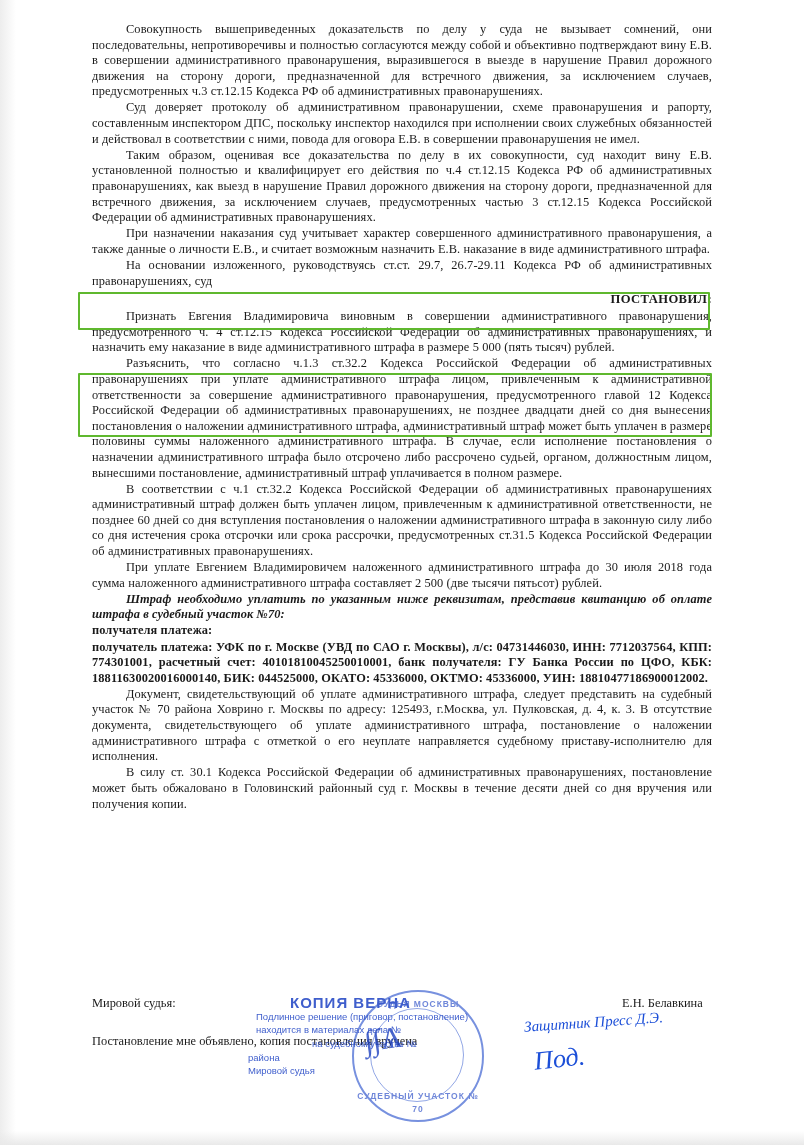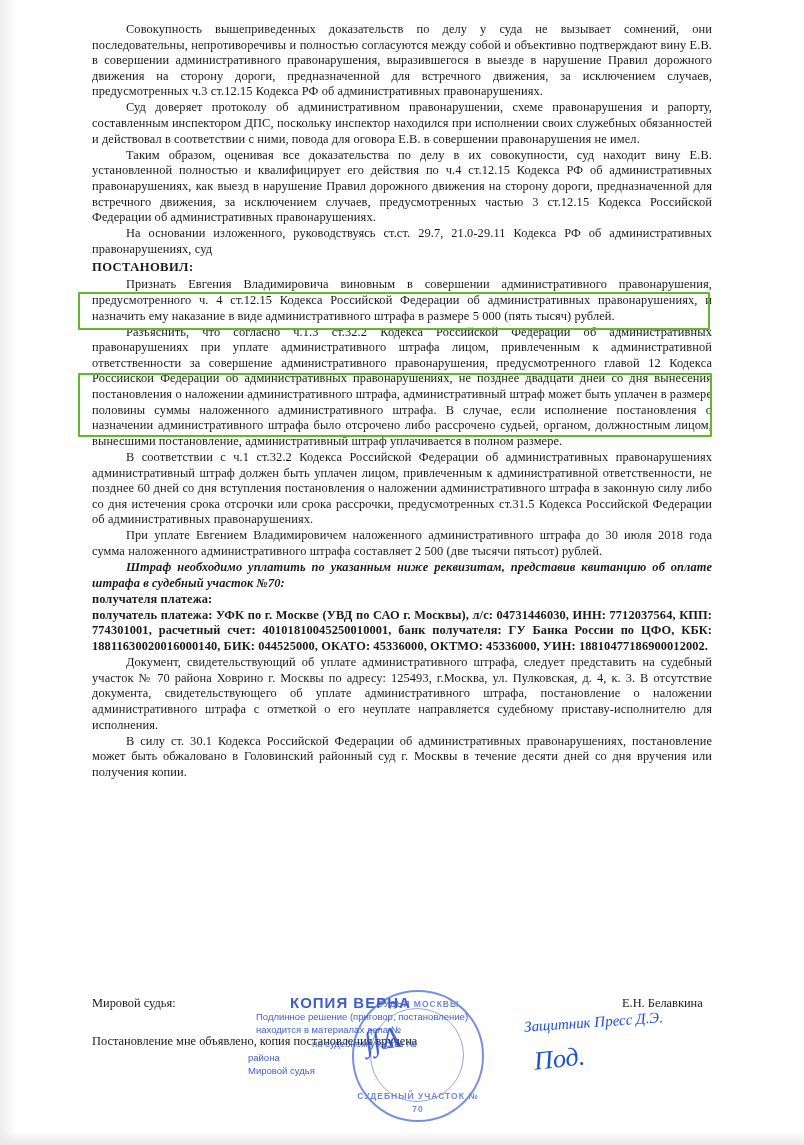--- a/index.html
+++ b/index.html
@@ -35,21 +35,21 @@
     font-size: 12.4px;
     line-height: 15.6px;
     text-indent: 34px;
     letter-spacing: 0.1px;
   }
   p.para.noindent {
     text-indent: 0;
     font-weight: bold;
   }
   .center-head {
-    text-align: left;
+    text-align: right;
     font-weight: bold;
     font-size: 12.6px;
     line-height: 16px;
     margin: 2px 0 2px 0;
     letter-spacing: 0.4px;
   }
   .italic-bold { font-weight: bold; font-style: italic; }
 
   
   .hl-box {
@@ -179,21 +179,22 @@
 
 <div class="page">
 
   <div class="scan-edge-left"></div>
 
   <div class="doc-body">
 
     <p class="para">Совокупность вышеприведенных доказательств по делу у суда не вызывает сомнений, они последовательны, непротиворечивы и полностью согласуются между собой и объективно подтверждают вину Е.В. в совершении административного правонарушения, выразившегося в выезде в нарушение Правил дорожного движения на сторону дороги, предназначенной для встречного движения, за исключением случаев, предусмотренных ч.3 ст.12.15 Кодекса РФ об административных правонарушениях.</p>
     <p class="para">Суд доверяет протоколу об административном правонарушении, схеме правонарушения и рапорту, составленным инспектором ДПС, поскольку инспектор находился при исполнении своих служебных обязанностей и действовал в соответствии с ними, повода для оговора Е.В. в совершении правонарушения не имел.</p>
     <p class="para">Таким образом, оценивая все доказательства по делу в их совокупности, суд находит вину Е.В. установленной полностью и квалифицирует его действия по ч.4 ст.12.15 Кодекса РФ об административных правонарушениях, как выезд в нарушение Правил дорожного движения на сторону дороги, предназначенной для встречного движения, за исключением случаев, предусмотренных частью 3 ст.12.15 Кодекса Российской Федерации об административных правонарушениях.</p>
-    <p class="para">На основании изложенного, руководствуясь ст.ст. 29.7, 21.0-29.11 Кодекса РФ об административных правонарушениях, суд</p>
+    <p class="para">При назначении наказания суд учитывает характер совершенного административного правонарушения, а также данные о личности Е.В., и считает возможным назначить Е.В. наказание в виде административного штрафа.</p>
+    <p class="para">На основании изложенного, руководствуясь ст.ст. 29.7, 26.7-29.11 Кодекса РФ об административных правонарушениях, суд</p>
 
     <div class="center-head">ПОСТАНОВИЛ:</div>
 
     <p class="para">Признать Евгения Владимировича виновным в совершении административного правонарушения, предусмотренного ч. 4 ст.12.15 Кодекса Российской Федерации об административных правонарушениях, и назначить ему наказание в виде административного штрафа в размере 5 000 (пять тысяч) рублей.</p>
     <p class="para">Разъяснить, что согласно ч.1.3 ст.32.2 Кодекса Российской Федерации об административных правонарушениях при уплате административного штрафа лицом, привлеченным к административной ответственности за совершение административного правонарушения, предусмотренного главой 12 Кодекса Российской Федерации об административных правонарушениях, не позднее двадцати дней со дня вынесения постановления о наложении административного штрафа, административный штраф может быть уплачен в размере половины суммы наложенного административного штрафа. В случае, если исполнение постановления о назначении административного штрафа было отсрочено либо рассрочено судьей, органом, должностным лицом, вынесшими постановление, административный штраф уплачивается в полном размере.</p>
     <p class="para">В соответствии с ч.1 ст.32.2 Кодекса Российской Федерации об административных правонарушениях административный штраф должен быть уплачен лицом, привлеченным к административной ответственности, не позднее 60 дней со дня вступления постановления о наложении административного штрафа в законную силу либо со дня истечения срока отсрочки или срока рассрочки, предусмотренных ст.31.5 Кодекса Российской Федерации об административных правонарушениях.</p>
     <p class="para">При уплате Евгением Владимировичем наложенного административного штрафа до 30 июля 2018 года сумма наложенного административного штрафа составляет 2 500 (две тысячи пятьсот) рублей.</p>
     <p class="para italic-bold">Штраф необходимо уплатить по указанным ниже реквизитам, представив квитанцию об оплате штрафа в судебный участок №70:</p>
     <p class="para noindent">получателя платежа:</p>
     <p class="para noindent">получатель платежа: УФК по г. Москве (УВД по САО г. Москвы), л/с: 04731446030, ИНН: 7712037564, КПП: 774301001, расчетный счет: 40101810045250010001, банк получателя: ГУ Банка России по ЦФО, КБК: 18811630020016000140, БИК: 044525000, ОКАТО: 45336000, ОКТМО: 45336000, УИН: 18810477186900012002.</p>

